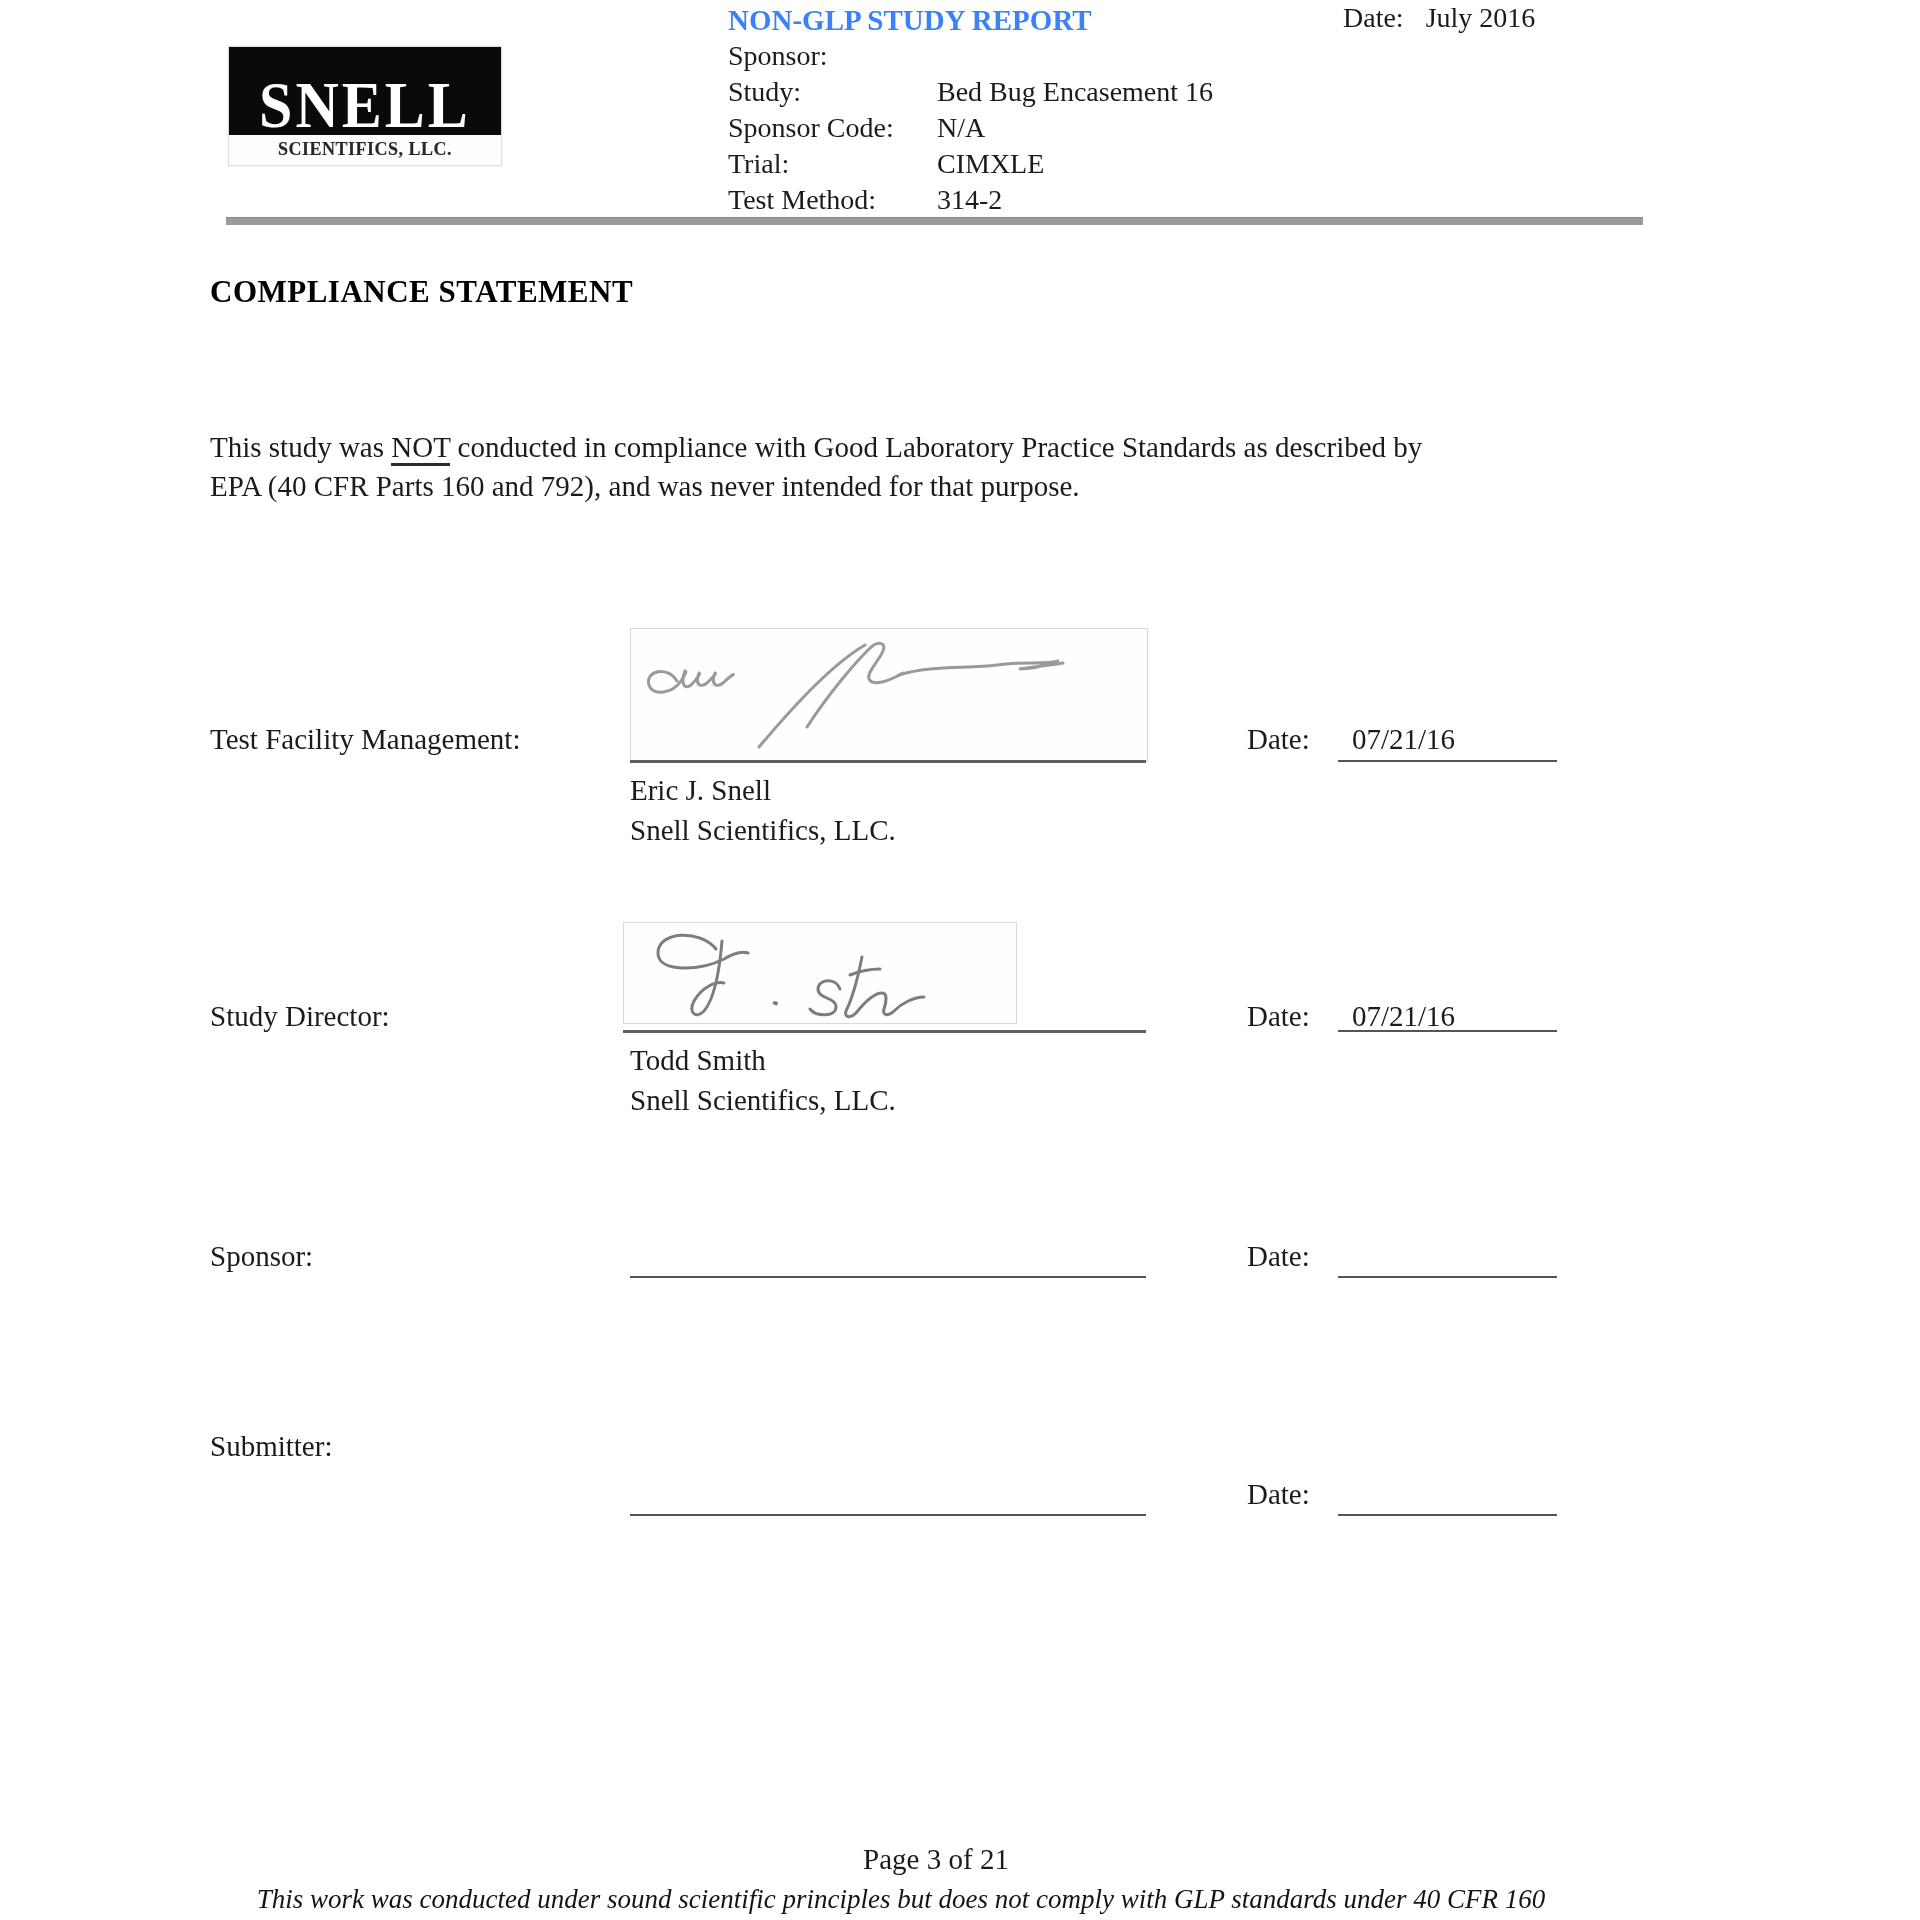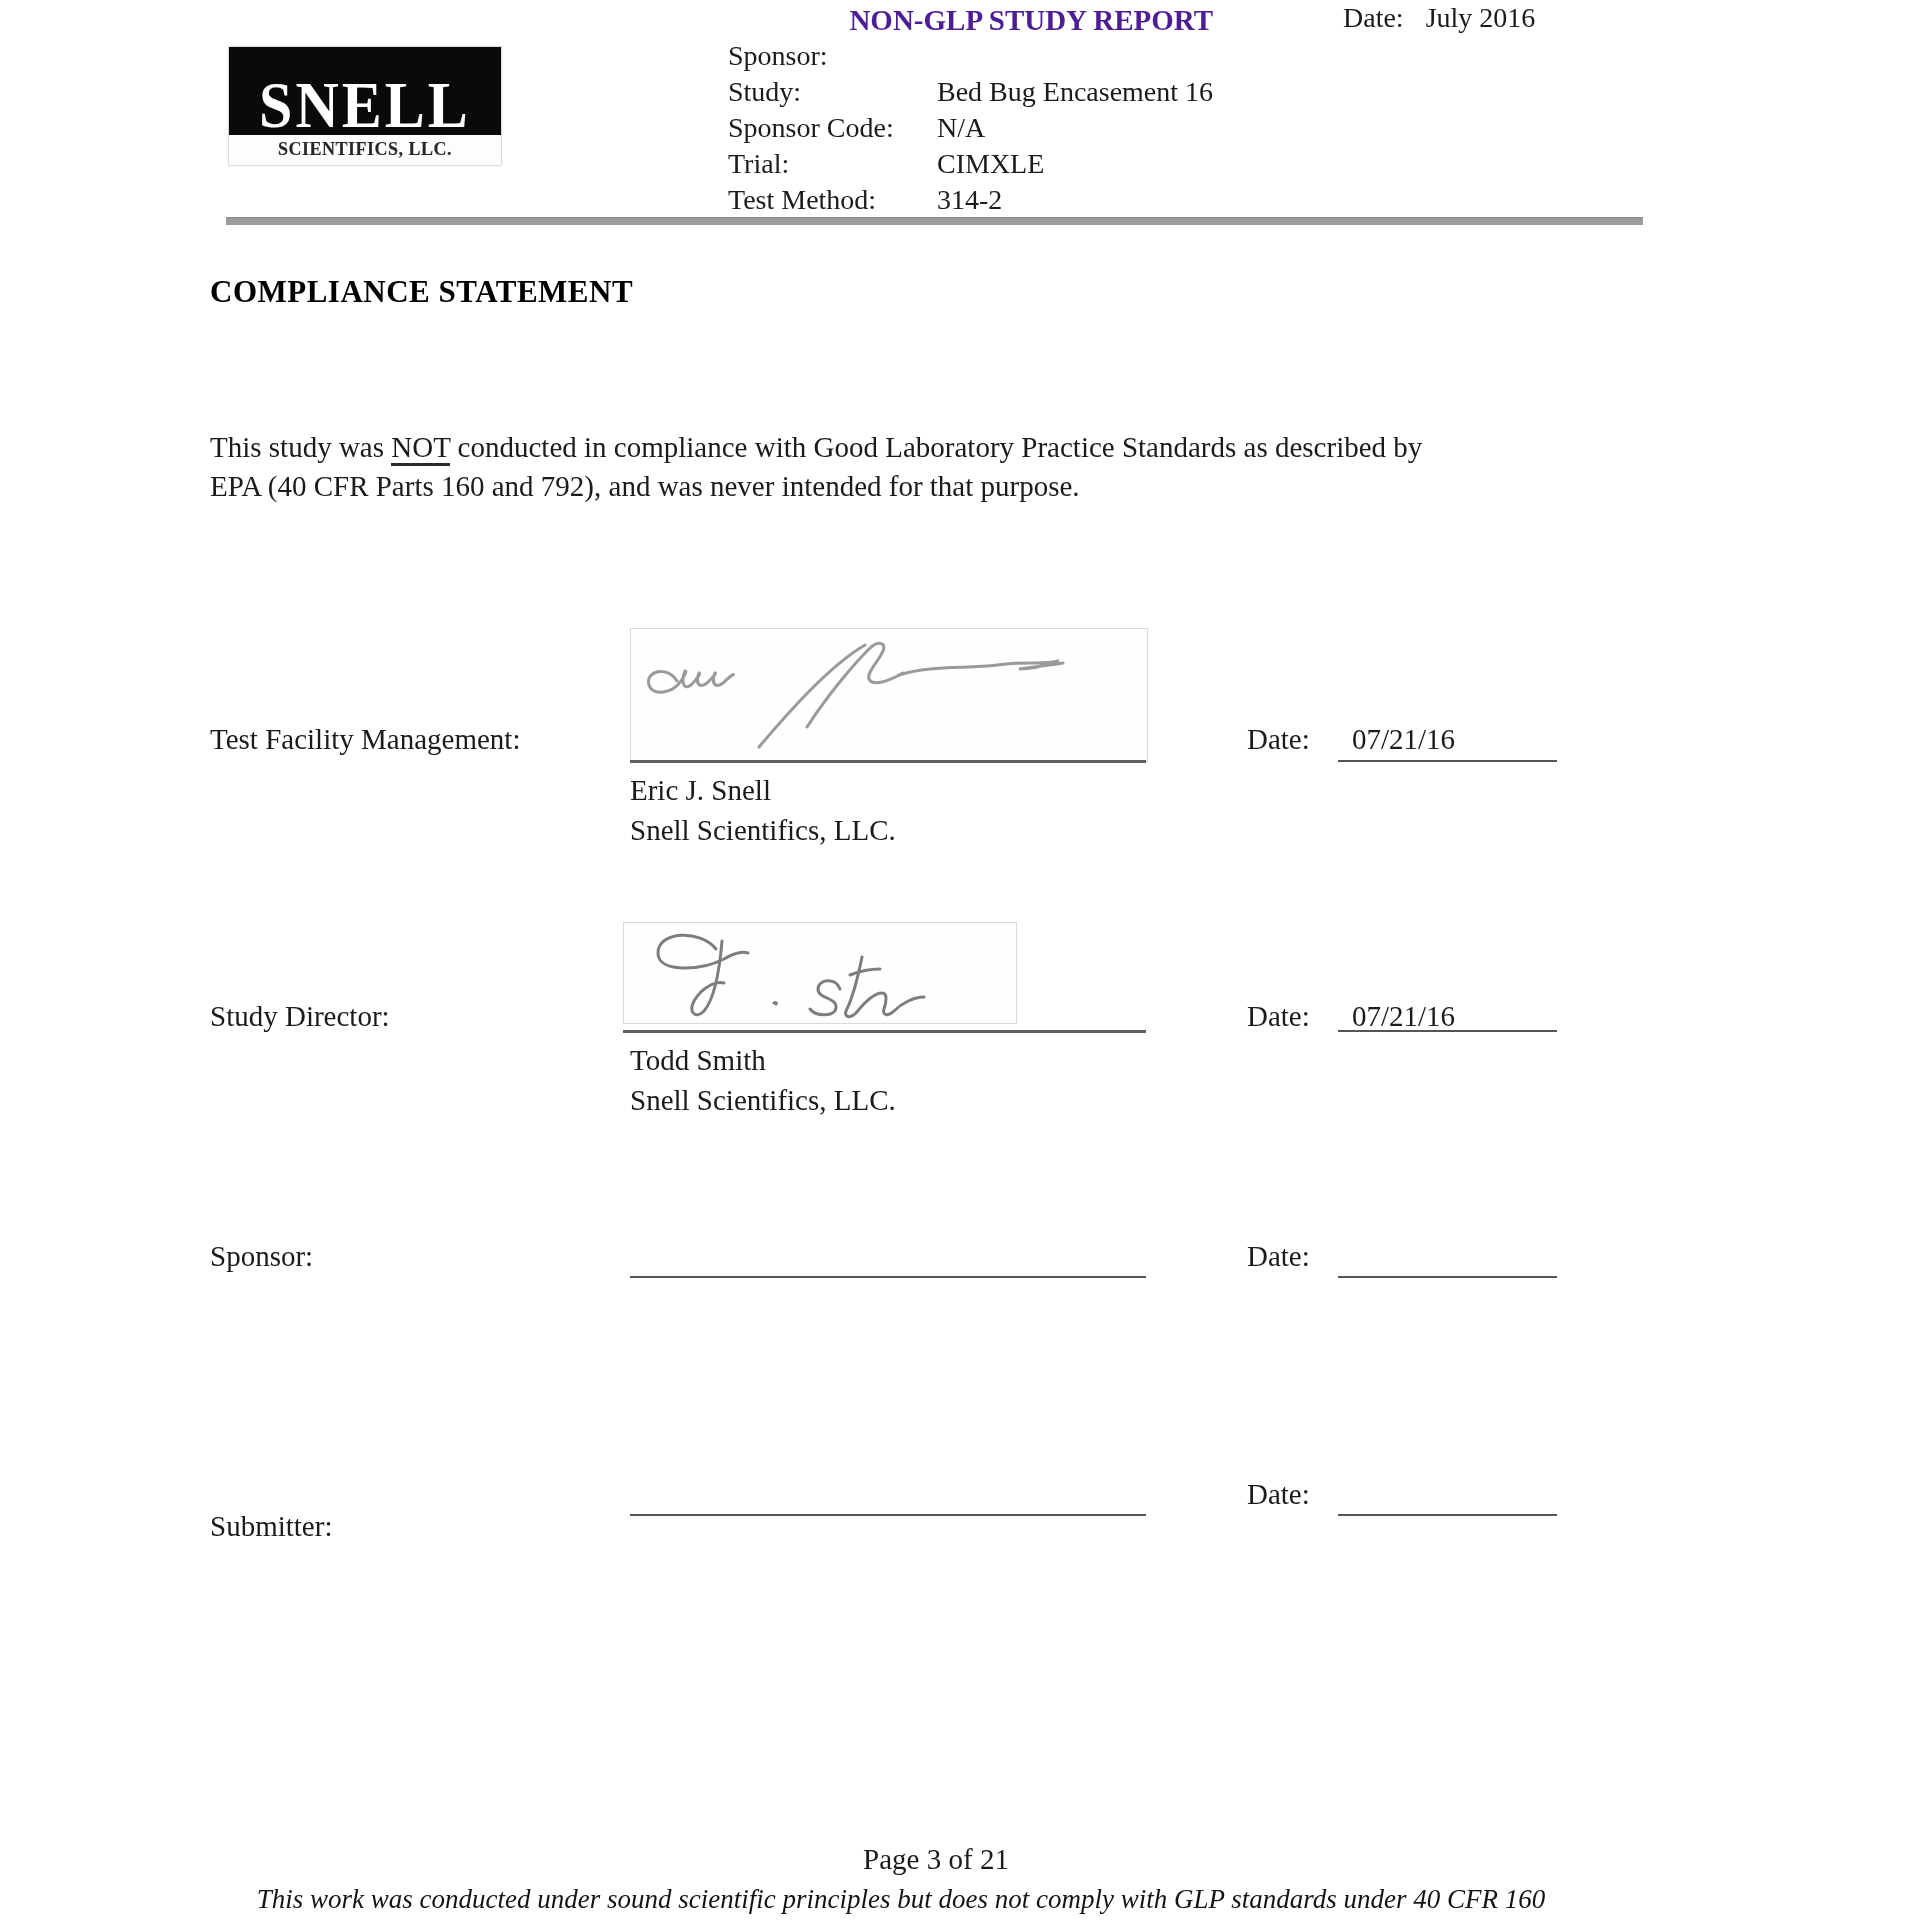--- a/index.html
+++ b/index.html
@@ -28,21 +28,21 @@
     letter-spacing:3px;transform:scaleY(1.08);
   }
   .logo-sub{
     text-align:center;font-size:18px;line-height:26px;
     color:#262626;letter-spacing:0.5px;padding:1px 0 3px 0;font-weight:bold;
     -webkit-text-stroke:0.2px #555;
   }
 
   
   .hdr{left:728px;top:2px;font-size:28px;line-height:36px;}
-  .hdr-title{font-weight:bold;font-size:29px;color:#4c1d95;text-align:right;}
+  .hdr-title{font-weight:bold;font-size:29px;color:#3b82f6;}
   .hdr-row{white-space:nowrap;}
   .hdr-label{display:inline-block;width:209px;}
   .hdr-date{left:1343px;top:2px;font-size:28px;white-space:nowrap;}
   .hdr-date .val{margin-left:22px;}
 
   .rule{left:226px;top:217px;width:1417px;height:7px;background:#9b9b9b;border-top:1px solid #8a8a8a;}
 
   .doc-title{
     left:210px;top:274px;width:1452px;
     font-weight:bold;font-size:31px;color:#000;letter-spacing:0.5px;
@@ -144,21 +144,21 @@
   <div class="abs date-value" style="left:1352px;top:1000px;">07/21/16</div>
   <div class="abs sig-line thin" style="left:1338px;top:1030px;width:219px;"></div>
   <div class="abs name-line" style="left:630px;top:1040px;">Todd Smith</div>
   <div class="abs name-line" style="left:630px;top:1080px;">Snell Scientifics, LLC.</div>
 
   <div class="abs role-label" style="left:210px;top:1240px;">Sponsor:</div>
   <div class="abs sig-line thin" style="left:630px;top:1276px;width:516px;"></div>
   <div class="abs date-label" style="left:1247px;top:1240px;">Date:</div>
   <div class="abs sig-line thin" style="left:1338px;top:1276px;width:219px;"></div>
 
-  <div class="abs role-label" style="left:210px;top:1510px;">Submitter:</div>
+  <div class="abs role-label" style="left:210px;top:1430px;">Submitter:</div>
   <div class="abs sig-line thin" style="left:630px;top:1514px;width:516px;"></div>
   <div class="abs date-label" style="left:1247px;top:1478px;">Date:</div>
   <div class="abs sig-line thin" style="left:1338px;top:1514px;width:219px;"></div>
 
   <div class="abs footer-page">Page 3 of 21</div>
   <div class="abs footer-note">This work was conducted under sound scientific principles but does not comply with GLP standards under 40 CFR 160</div>
 
 </div>
 
 </body></html>

